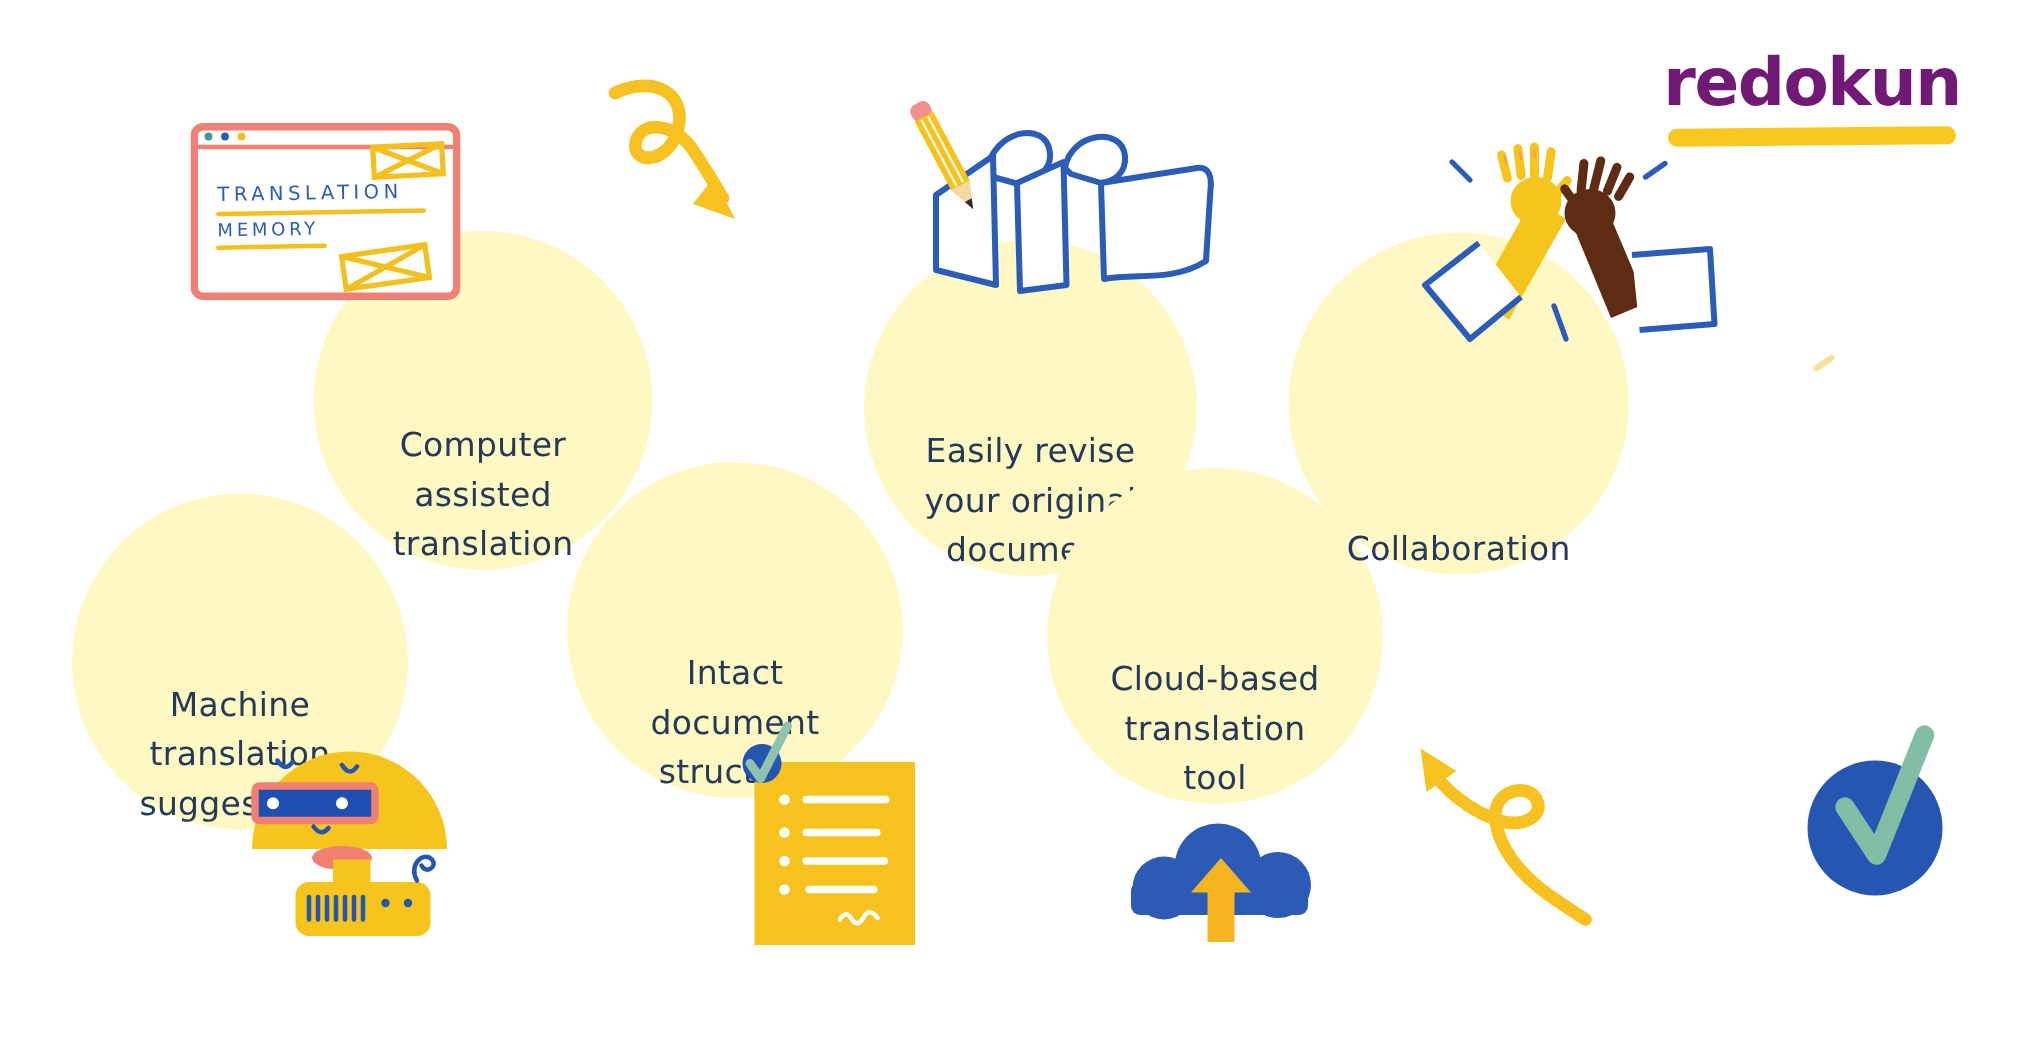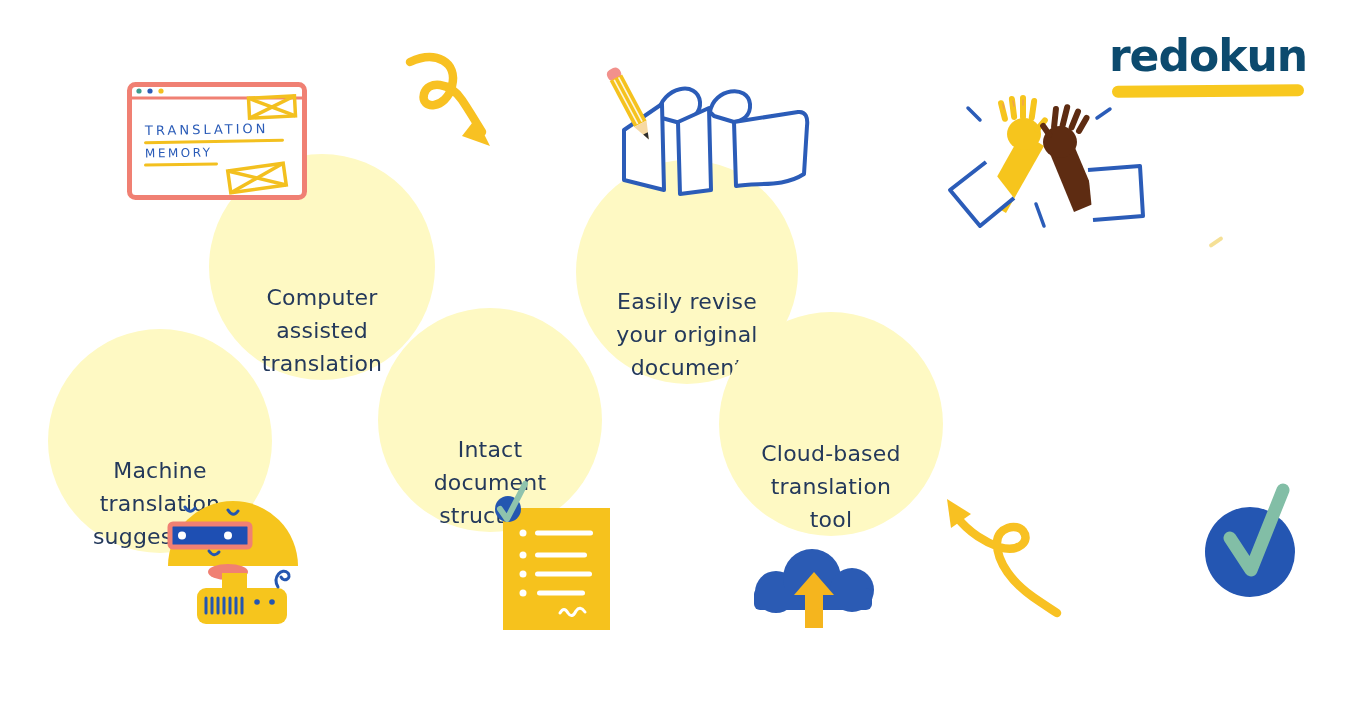--- a/index.html
+++ b/index.html
@@ -10,28 +10,28 @@
   .circle{
     position:absolute;border-radius:50%;background:#fef9c3;
     display:flex;align-items:flex-end;justify-content:center;text-align:center;
     color:#24395b;font-size:22px;line-height:1.5;white-space:pre-line;z-index:1;
     letter-spacing:.2px;
   }
   .f0{left:209px;top:154px;width:226px;height:226px;}
   .f1{left:48px;top:329px;width:224px;height:224px;}
   .f2{left:378px;top:308px;width:224px;height:224px;}
   .f3{left:576px;top:160px;width:222px;height:224px;}
-  .f4{left:719px;top:312px;width:224px;height:224px;}
+  .f4{left:698px;top:312px;width:224px;height:224px;}
   .f5{left:859px;top:155px;width:227px;height:228px;}
   .f6{left:1023px;top:313px;width:227px;height:226px;}
   .illus{position:absolute;z-index:3;}
   .illus svg{overflow:visible;display:block;}
   .logo-text{
     position:absolute;left:1108px;top:30px;width:200px;z-index:3;
-    font-size:44px;font-weight:bold;letter-spacing:-1px;color:#0c4a6e;text-align:center;
+    font-size:44px;font-weight:bold;letter-spacing:-1px;color:#701a75;text-align:center;
   }
   .logo-underline{
     position:absolute;left:1112px;top:85px;width:192px;height:12px;border-radius:7px;
     background:#f8c81f;transform:rotate(-.5deg);z-index:2;
   }
   .tm-window{position:absolute;left:127px;top:82px;width:180px;height:118px;z-index:3;}
   .tm-window svg{position:absolute;left:0;top:0;}
   .tm-line1{
     position:absolute;left:18px;top:40px;color:#2b5cb8;font-size:13px;
     letter-spacing:3px;transform:rotate(-1deg);white-space:nowrap;
@@ -69,20 +69,23 @@
   </div>
   <div class="circle f3">
     <span>Easily revise
 your original
 document</span>
   </div>
   <div class="circle f4">
     <span>Cloud-based
 translation
 tool</span>
+  </div>
+  <div class="circle f5">
+    <span>Collaboration</span>
   </div>
 
   <div class="logo-text">redokun</div>
   <div class="logo-underline"></div>
 
   <div class="tm-window">
     <svg width="180" height="118" viewBox="0 0 180 118">
       <rect x="2.5" y="2.5" width="175" height="113" rx="6" fill="#ffffff" stroke="#f08073" stroke-width="5"></rect>
       <line x1="3" y1="16" x2="177" y2="16" stroke="#f08073" stroke-width="3"></line>
       <g>

